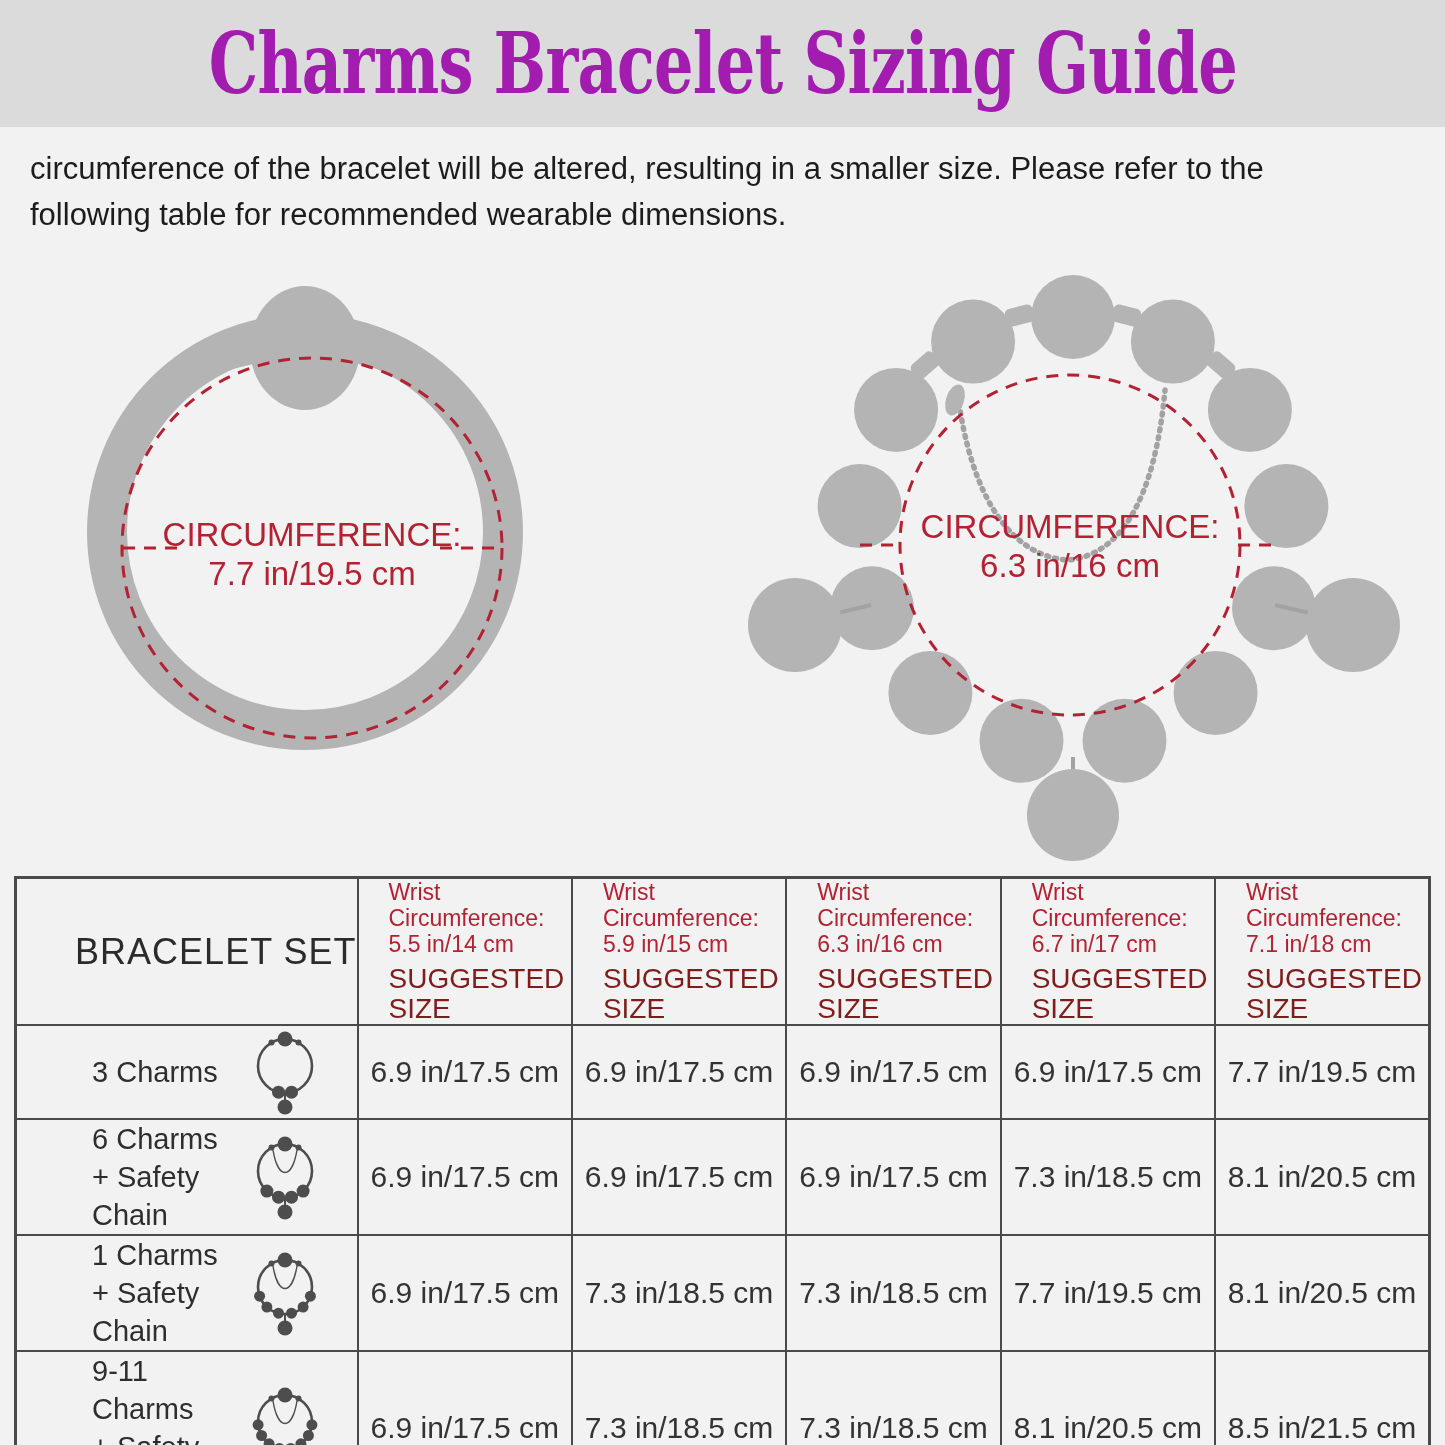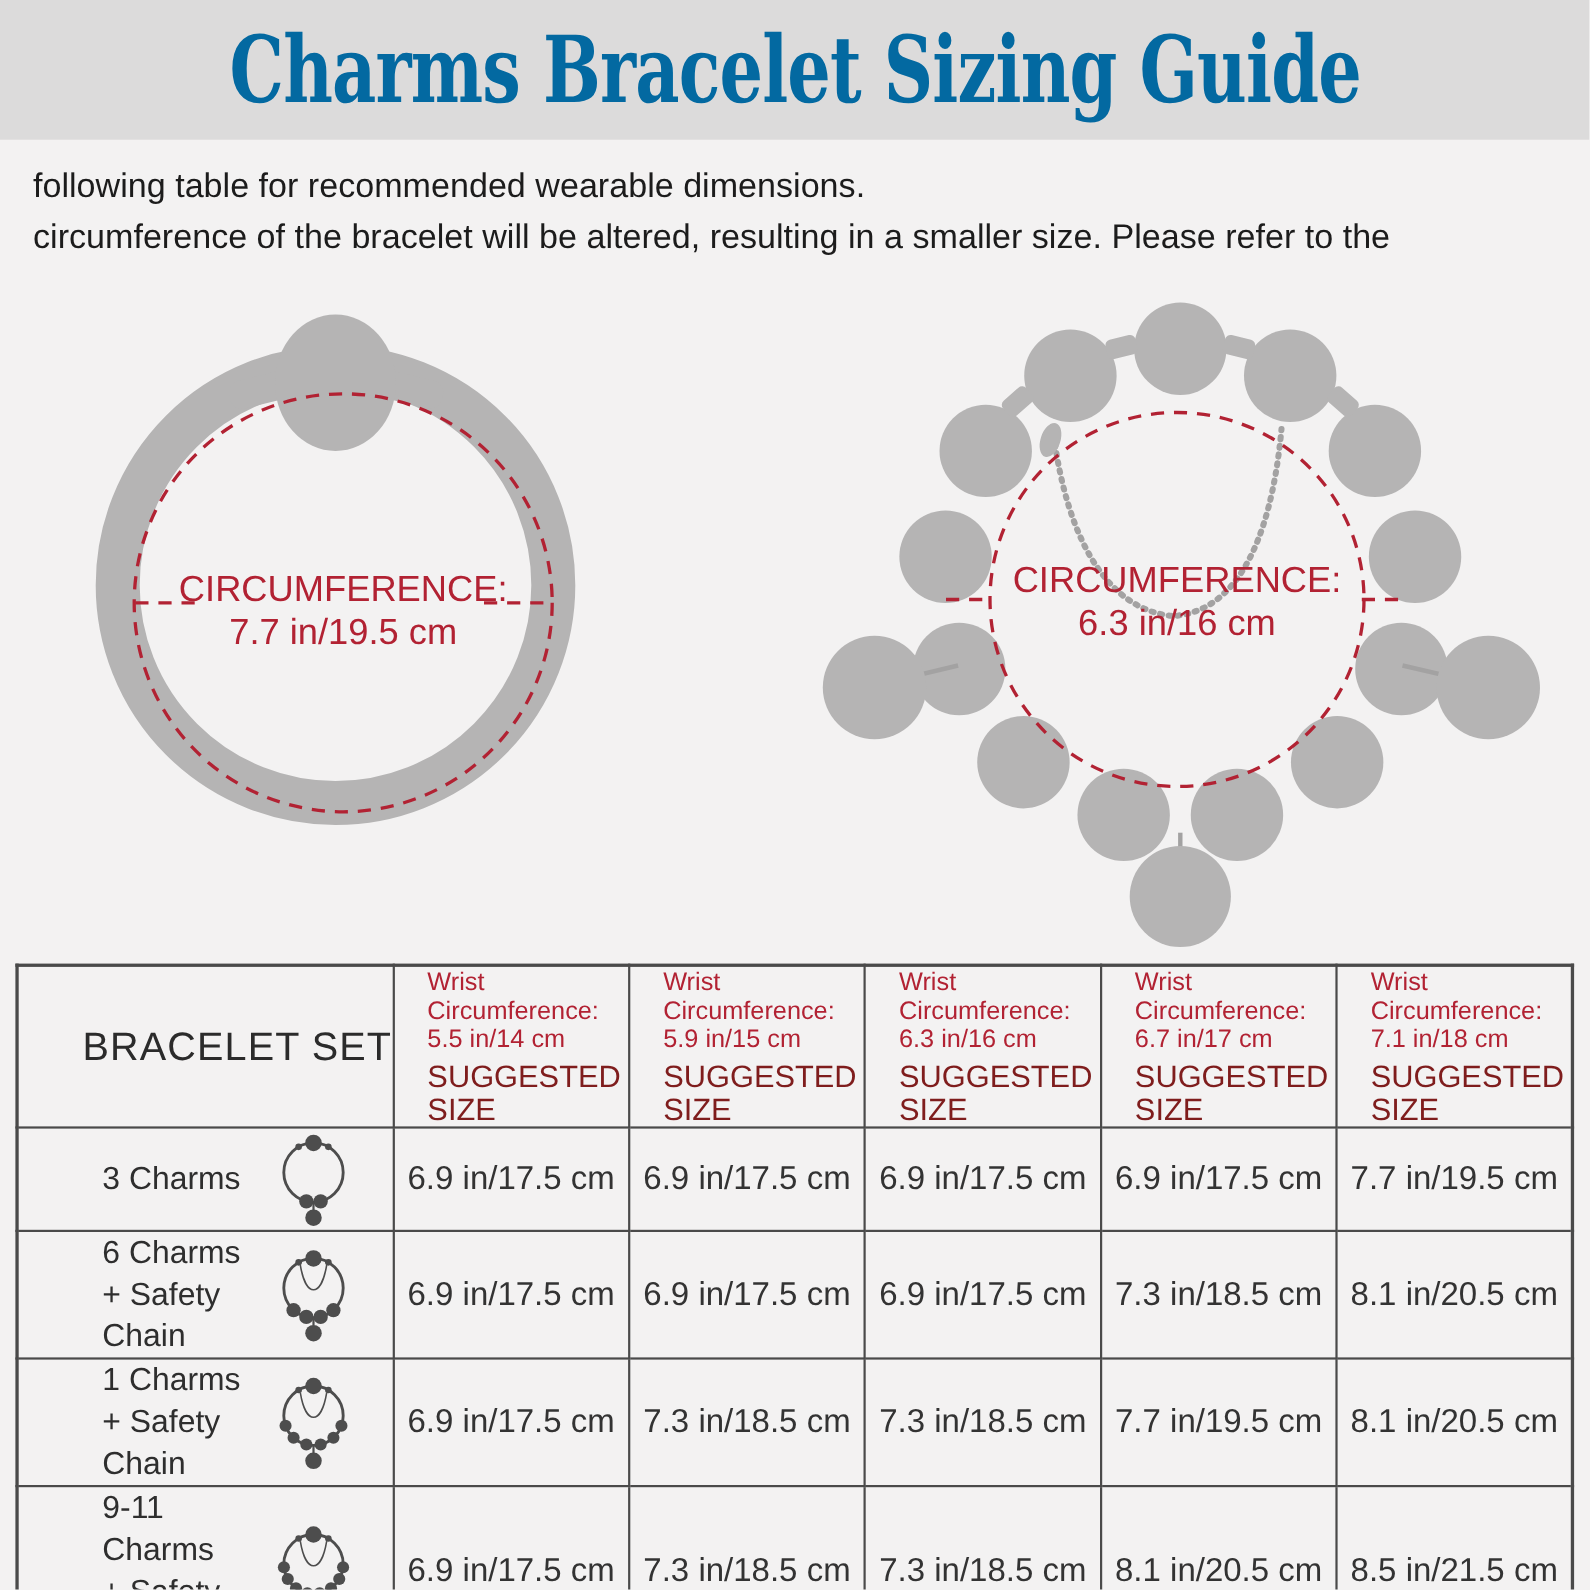--- a/index.html
+++ b/index.html
@@ -9,21 +9,21 @@
   *{box-sizing:border-box;}
   html,body{margin:0;padding:0;}
   body{
     width:1445px;height:1445px;position:relative;overflow:hidden;
     background:var(--page-bg);
     font-family:"Liberation Sans",sans-serif;color:var(--text-dark);
   }
   .banner{position:absolute;top:0;left:0;width:1445px;height:127px;background:var(--banner-bg);}
   .banner h1{
     margin:0;text-align:center;line-height:127px;font-size:84px;font-weight:600;
-    font-family:"DejaVu Serif","Liberation Serif",serif;color:#0369a1;letter-spacing:-1px;border-radius:31px;
+    font-family:"DejaVu Serif","Liberation Serif",serif;color:#a21caf;letter-spacing:-1px;border-radius:31px;
   }
   .banner h1 span{display:inline-block;transform:scaleX(0.74);transform-origin:center;}
   .intro{position:absolute;top:130px;left:30px;width:1395px;padding-top:16px;}
   .intro-line{font-size:31px;line-height:46px;color:var(--text-dark);white-space:nowrap;}
   .figures{position:absolute;top:270px;left:5px;width:1143px;height:600px;}
   .figures svg{position:absolute;top:0;left:0;}
   .gray{fill:var(--bracelet-gray);}
   .ringstroke{fill:none;stroke:var(--bracelet-gray);}
   .reddash{fill:none;stroke:var(--accent-red);stroke-width:3;stroke-dasharray:12 9;}
   .chain{fill:none;stroke:#a3a2a2;stroke-width:5.5;stroke-dasharray:2 6;stroke-linecap:round;}
@@ -37,33 +37,33 @@
   th,td{border:2px solid var(--table-border);padding:0;vertical-align:middle;}
   col.c0{width:342px;}
   thead tr{height:100px;}
   tbody tr{height:93px;}
   th.set-head{font-size:36px;font-weight:400;letter-spacing:1px;color:#2b2b2b;text-align:right;}
   th.wrist{text-align:left;padding:0 6px 0 30px;font-weight:400;}
   th.wrist .red{color:var(--accent-red);font-size:23px;line-height:26px;}
   th.wrist .sug{color:#7f1d1d;font-size:28px;line-height:30px;margin-top:7px;}
   td.size{font-size:30px;color:#333;text-align:center;}
   td.setcell>div.wrap{display:flex;align-items:center;}
-  .set-label{flex:1;padding-left:52px;font-size:29px;line-height:38px;color:#2e2e2e;margin-left:24px;}
+  .set-label{flex:1;padding-left:75px;font-size:29px;line-height:38px;color:#2e2e2e;}
   .set-icon{width:84px;height:92px;margin-right:30px;flex:0 0 auto;color:var(--icon-gray);}
 </style>
 </head>
 <body>
 
 <div class="banner">
   <h1><span>Charms Bracelet Sizing Guide</span></h1>
 </div>
 
 <div class="intro" id="intro">
+    <div class="intro-line">circumference of the bracelet will be altered, resulting in a smaller size. Please refer to the</div>
     <div class="intro-line">following table for recommended wearable dimensions.</div>
-    <div class="intro-line">circumference of the bracelet will be altered, resulting in a smaller size. Please refer to the</div>
   </div>
 
 <div class="figures">
   <svg width="1445" height="600" viewBox="0 0 1445 600">
 
     <g>
       <circle class="ringstroke" cx="300" cy="262" r="198" stroke-width="40"></circle>
       <rect class="gray" x="203" y="71" width="62" height="26" rx="11" transform="rotate(-14 234 84)"></rect>
       <rect class="gray" x="336" y="71" width="62" height="26" rx="11" transform="rotate(14 367 84)"></rect>
       <ellipse class="gray" cx="300" cy="78" rx="55" ry="62"></ellipse>

